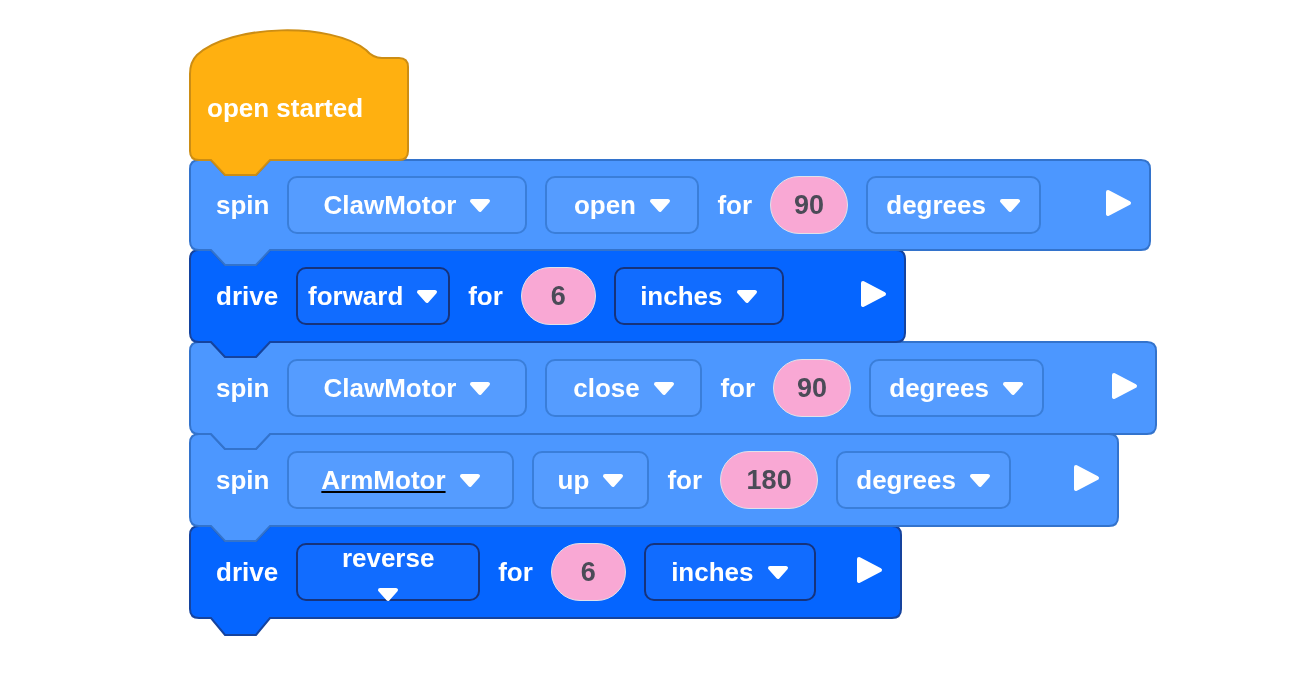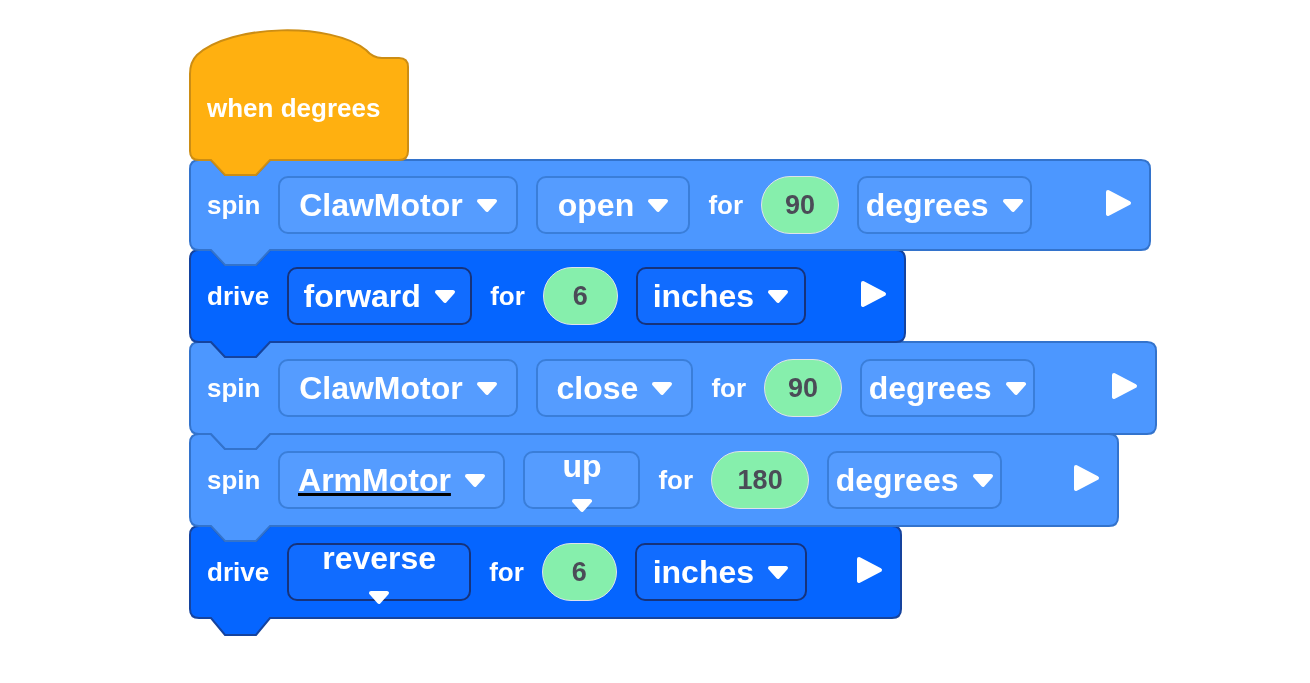--- a/index.html
+++ b/index.html
@@ -11,37 +11,37 @@
   .block-canvas{position:absolute;left:0;top:0;width:1310px;height:683px;}
 
   .hat-label{
     position:absolute;left:207px;top:58px;height:100px;
     display:flex;align-items:center;
     color:#fff;font-size:26px;font-weight:bold;white-space:nowrap;
   }
 
   .row{
     position:absolute;display:flex;align-items:center;
-    padding-left:17px;gap:18px;box-sizing:border-box;
+    padding-left:26px;gap:18px;box-sizing:border-box;
   }
   .cmd-label,.for-label{
     color:#fff;font-size:26px;font-weight:bold;white-space:nowrap;flex:0 0 auto;
   }
   .dropdown{
     height:58px;border-radius:10px;box-sizing:border-box;
     display:flex;align-items:center;justify-content:center;gap:13px;
     padding:0 18px;flex:0 0 auto;cursor:pointer;
     background:rgba(255,255,255,0.05);
   }
   .dd-spin{border:2px solid #3a7ed9;}
   .dd-drive{border:2px solid #16337c;}
-  .dropdown .dd-text{color:#fff;font-size:32px;font-weight:bold;white-space:nowrap;}
+  .dropdown .dd-text{color:#fff;font-size:26px;font-weight:bold;white-space:nowrap;}
   .dd-arrow{display:flex;align-items:center;}
   .num-input{
-    height:58px;border-radius:29px;background:#86efac;border:1px solid #dfe2ea;
+    height:58px;border-radius:29px;background:#f9a8d4;border:1px solid #dfe2ea;
     display:flex;align-items:center;justify-content:center;
     color:#4b4b57;font-size:27px;font-weight:bold;
     flex:0 0 auto;box-sizing:border-box;cursor:text;
   }
   .play{
     margin-left:auto;margin-right:17px;flex:0 0 auto;
     display:flex;align-items:center;cursor:pointer;
   }
 </style>
 </head>
@@ -51,21 +51,21 @@
 
   <svg class="block-canvas" viewBox="0 0 1310 683">
     <path stroke-width="2" d="M 199,526 H 211 L 225,541 H 256 L 270,526 H 892 Q 901,526 901,535 V 609 Q 901,618 892,618 H 270 L 256,635 H 225 L 211,618 H 199 Q 190,618 190,609 V 535 Q 190,526 199,526 Z" fill="#0565FF" stroke="#15439E"></path>
     <path stroke-width="2" d="M 199,434 H 211 L 225,449 H 256 L 270,434 H 1109 Q 1118,434 1118,443 V 517 Q 1118,526 1109,526 H 270 L 256,541 H 225 L 211,526 H 199 Q 190,526 190,517 V 443 Q 190,434 199,434 Z" fill="#4C97FF" stroke="#3373CC"></path>
     <path stroke-width="2" d="M 199,342 H 211 L 225,357 H 256 L 270,342 H 1147 Q 1156,342 1156,351 V 425 Q 1156,434 1147,434 H 270 L 256,449 H 225 L 211,434 H 199 Q 190,434 190,425 V 351 Q 190,342 199,342 Z" fill="#4C97FF" stroke="#3373CC"></path>
     <path stroke-width="2" d="M 199,250 H 211 L 225,265 H 256 L 270,250 H 896 Q 905,250 905,259 V 333 Q 905,342 896,342 H 270 L 256,357 H 225 L 211,342 H 199 Q 190,342 190,333 V 259 Q 190,250 199,250 Z" fill="#0565FF" stroke="#15439E"></path>
     <path stroke-width="2" d="M 199,160 H 211 L 225,175 H 256 L 270,160 H 1141 Q 1150,160 1150,169 V 241 Q 1150,250 1141,250 H 270 L 256,265 H 225 L 211,250 H 199 Q 190,250 190,241 V 169 Q 190,160 199,160 Z" fill="#4C97FF" stroke="#3373CC"></path>
     <path stroke-width="2" d="M 190,151 V 74 Q 190,62 197,55 C 230,24 332,22 366,50 Q 373,58 382,58 L 399,58 Q 408,58 408,67 V 151 Q 408,160 399,160 H 270 L 256,175 H 225 L 211,160 H 199 Q 190,160 190,151 Z" fill="#FFB010" stroke="#CC8D14"></path>
   </svg>
 
-  <div class="hat-label">when degrees</div>
+  <div class="hat-label">open started</div>
 
   <div class="row" style="left:190px;top:160px;width:960px;height:90px;">
     <span class="cmd-label">spin</span>
     <div class="dropdown dd-spin" style="width:240px;">
       <span class="dd-text">ClawMotor</span>
       <span class="dd-arrow">
           <svg width="22" height="15" viewBox="0 0 22 15">
             <path d="M3 3 L11 12 L19 3 Z" fill="#fff" stroke="#fff" stroke-width="4" stroke-linejoin="round"></path>
           </svg>
         </span>
@@ -92,21 +92,21 @@
     </div>
     <div class="play">
       <span><svg width="30" height="30" viewBox="0 0 30 30">
             <path d="M5 4 L26 15 L5 26 Z" fill="#fff" stroke="#fff" stroke-width="4" stroke-linejoin="round"></path>
           </svg></span>
     </div>
   </div>
 
   <div class="row" style="left:190px;top:250px;width:715px;height:92px;">
     <span class="cmd-label">drive</span>
-    <div class="dropdown dd-drive" style="width:185px;">
+    <div class="dropdown dd-drive" style="width:154px;">
       <span class="dd-text">forward</span>
       <span class="dd-arrow">
           <svg width="22" height="15" viewBox="0 0 22 15">
             <path d="M3 3 L11 12 L19 3 Z" fill="#fff" stroke="#fff" stroke-width="4" stroke-linejoin="round"></path>
           </svg>
         </span>
     </div>
     <span class="for-label">for</span>
     <div class="num-input" style="width:75px;">
       <span>6</span>
@@ -166,21 +166,21 @@
   <div class="row" style="left:190px;top:434px;width:928px;height:92px;">
     <span class="cmd-label">spin</span>
     <div class="dropdown dd-spin" style="width:227px;text-decoration:underline;">
       <span class="dd-text">ArmMotor</span>
       <span class="dd-arrow">
           <svg width="22" height="15" viewBox="0 0 22 15">
             <path d="M3 3 L11 12 L19 3 Z" fill="#fff" stroke="#fff" stroke-width="4" stroke-linejoin="round"></path>
           </svg>
         </span>
     </div>
-    <div class="dropdown dd-spin" style="width:117px;flex-direction:column;">
+    <div class="dropdown dd-spin" style="width:117px;">
       <span class="dd-text">up</span>
       <span class="dd-arrow">
           <svg width="22" height="15" viewBox="0 0 22 15">
             <path d="M3 3 L11 12 L19 3 Z" fill="#fff" stroke="#fff" stroke-width="4" stroke-linejoin="round"></path>
           </svg>
         </span>
     </div>
     <span class="for-label">for</span>
     <div class="num-input" style="width:98px;align-items:center;">
       <span>180</span>

